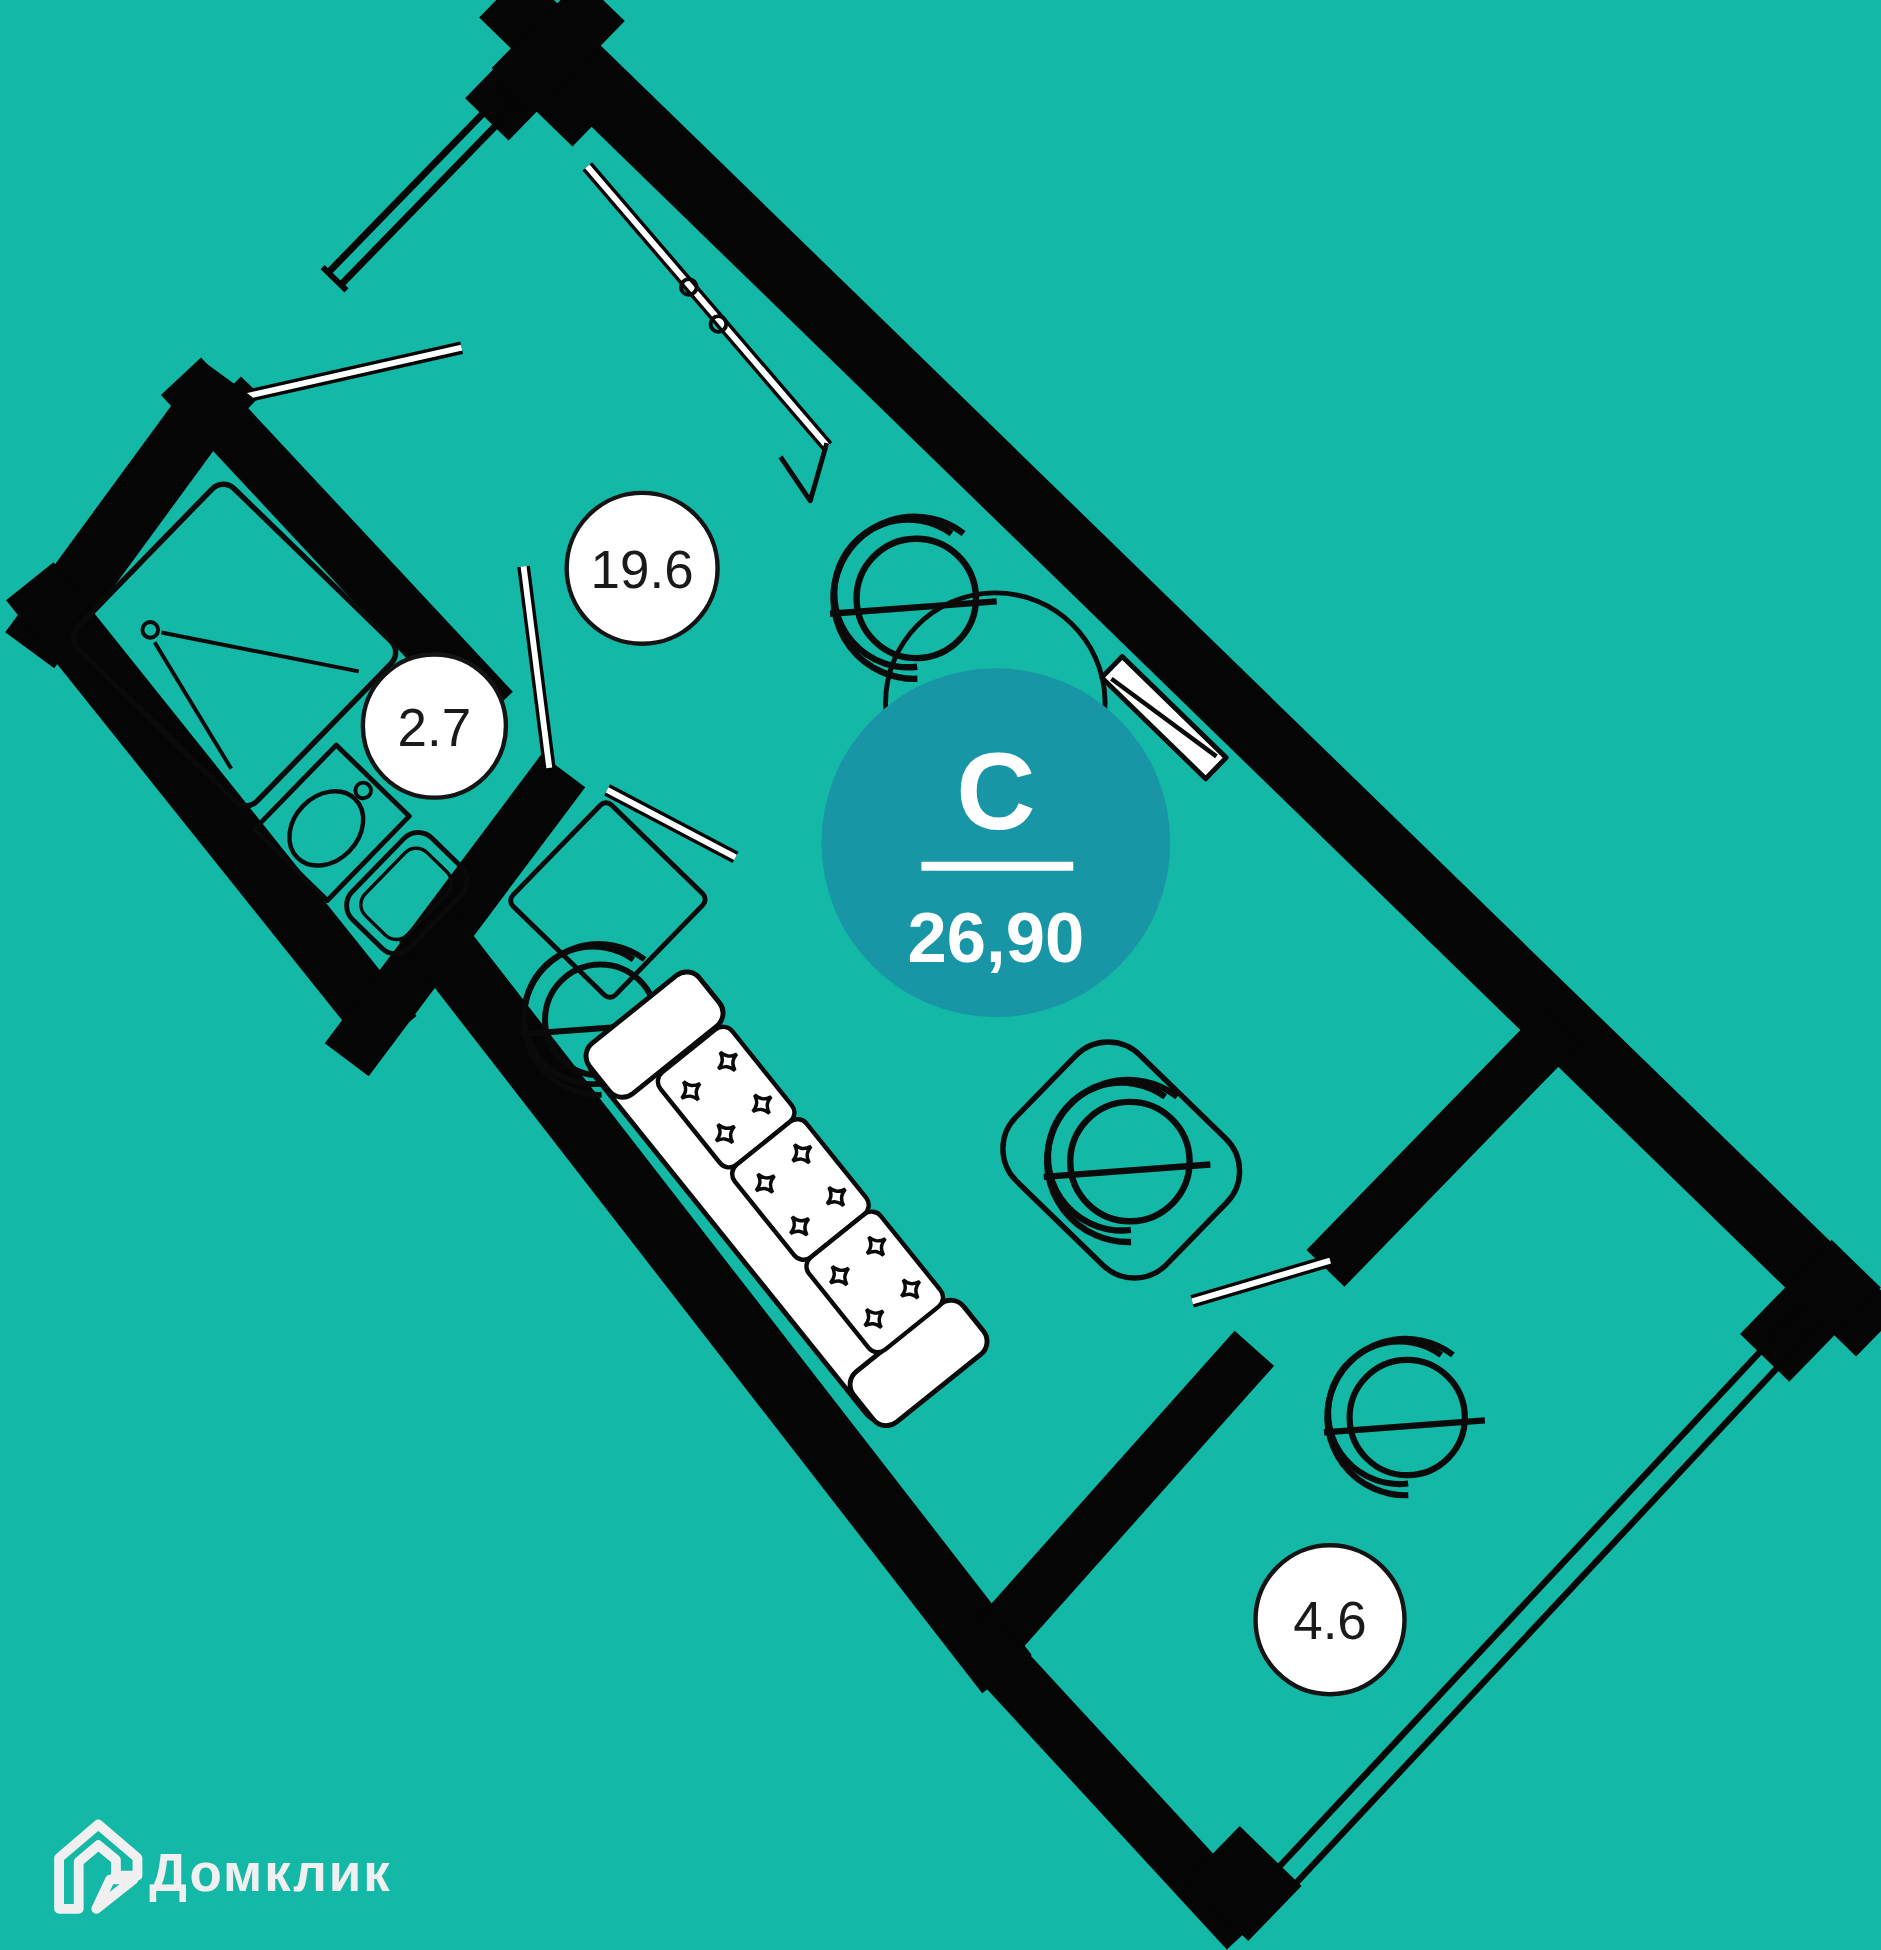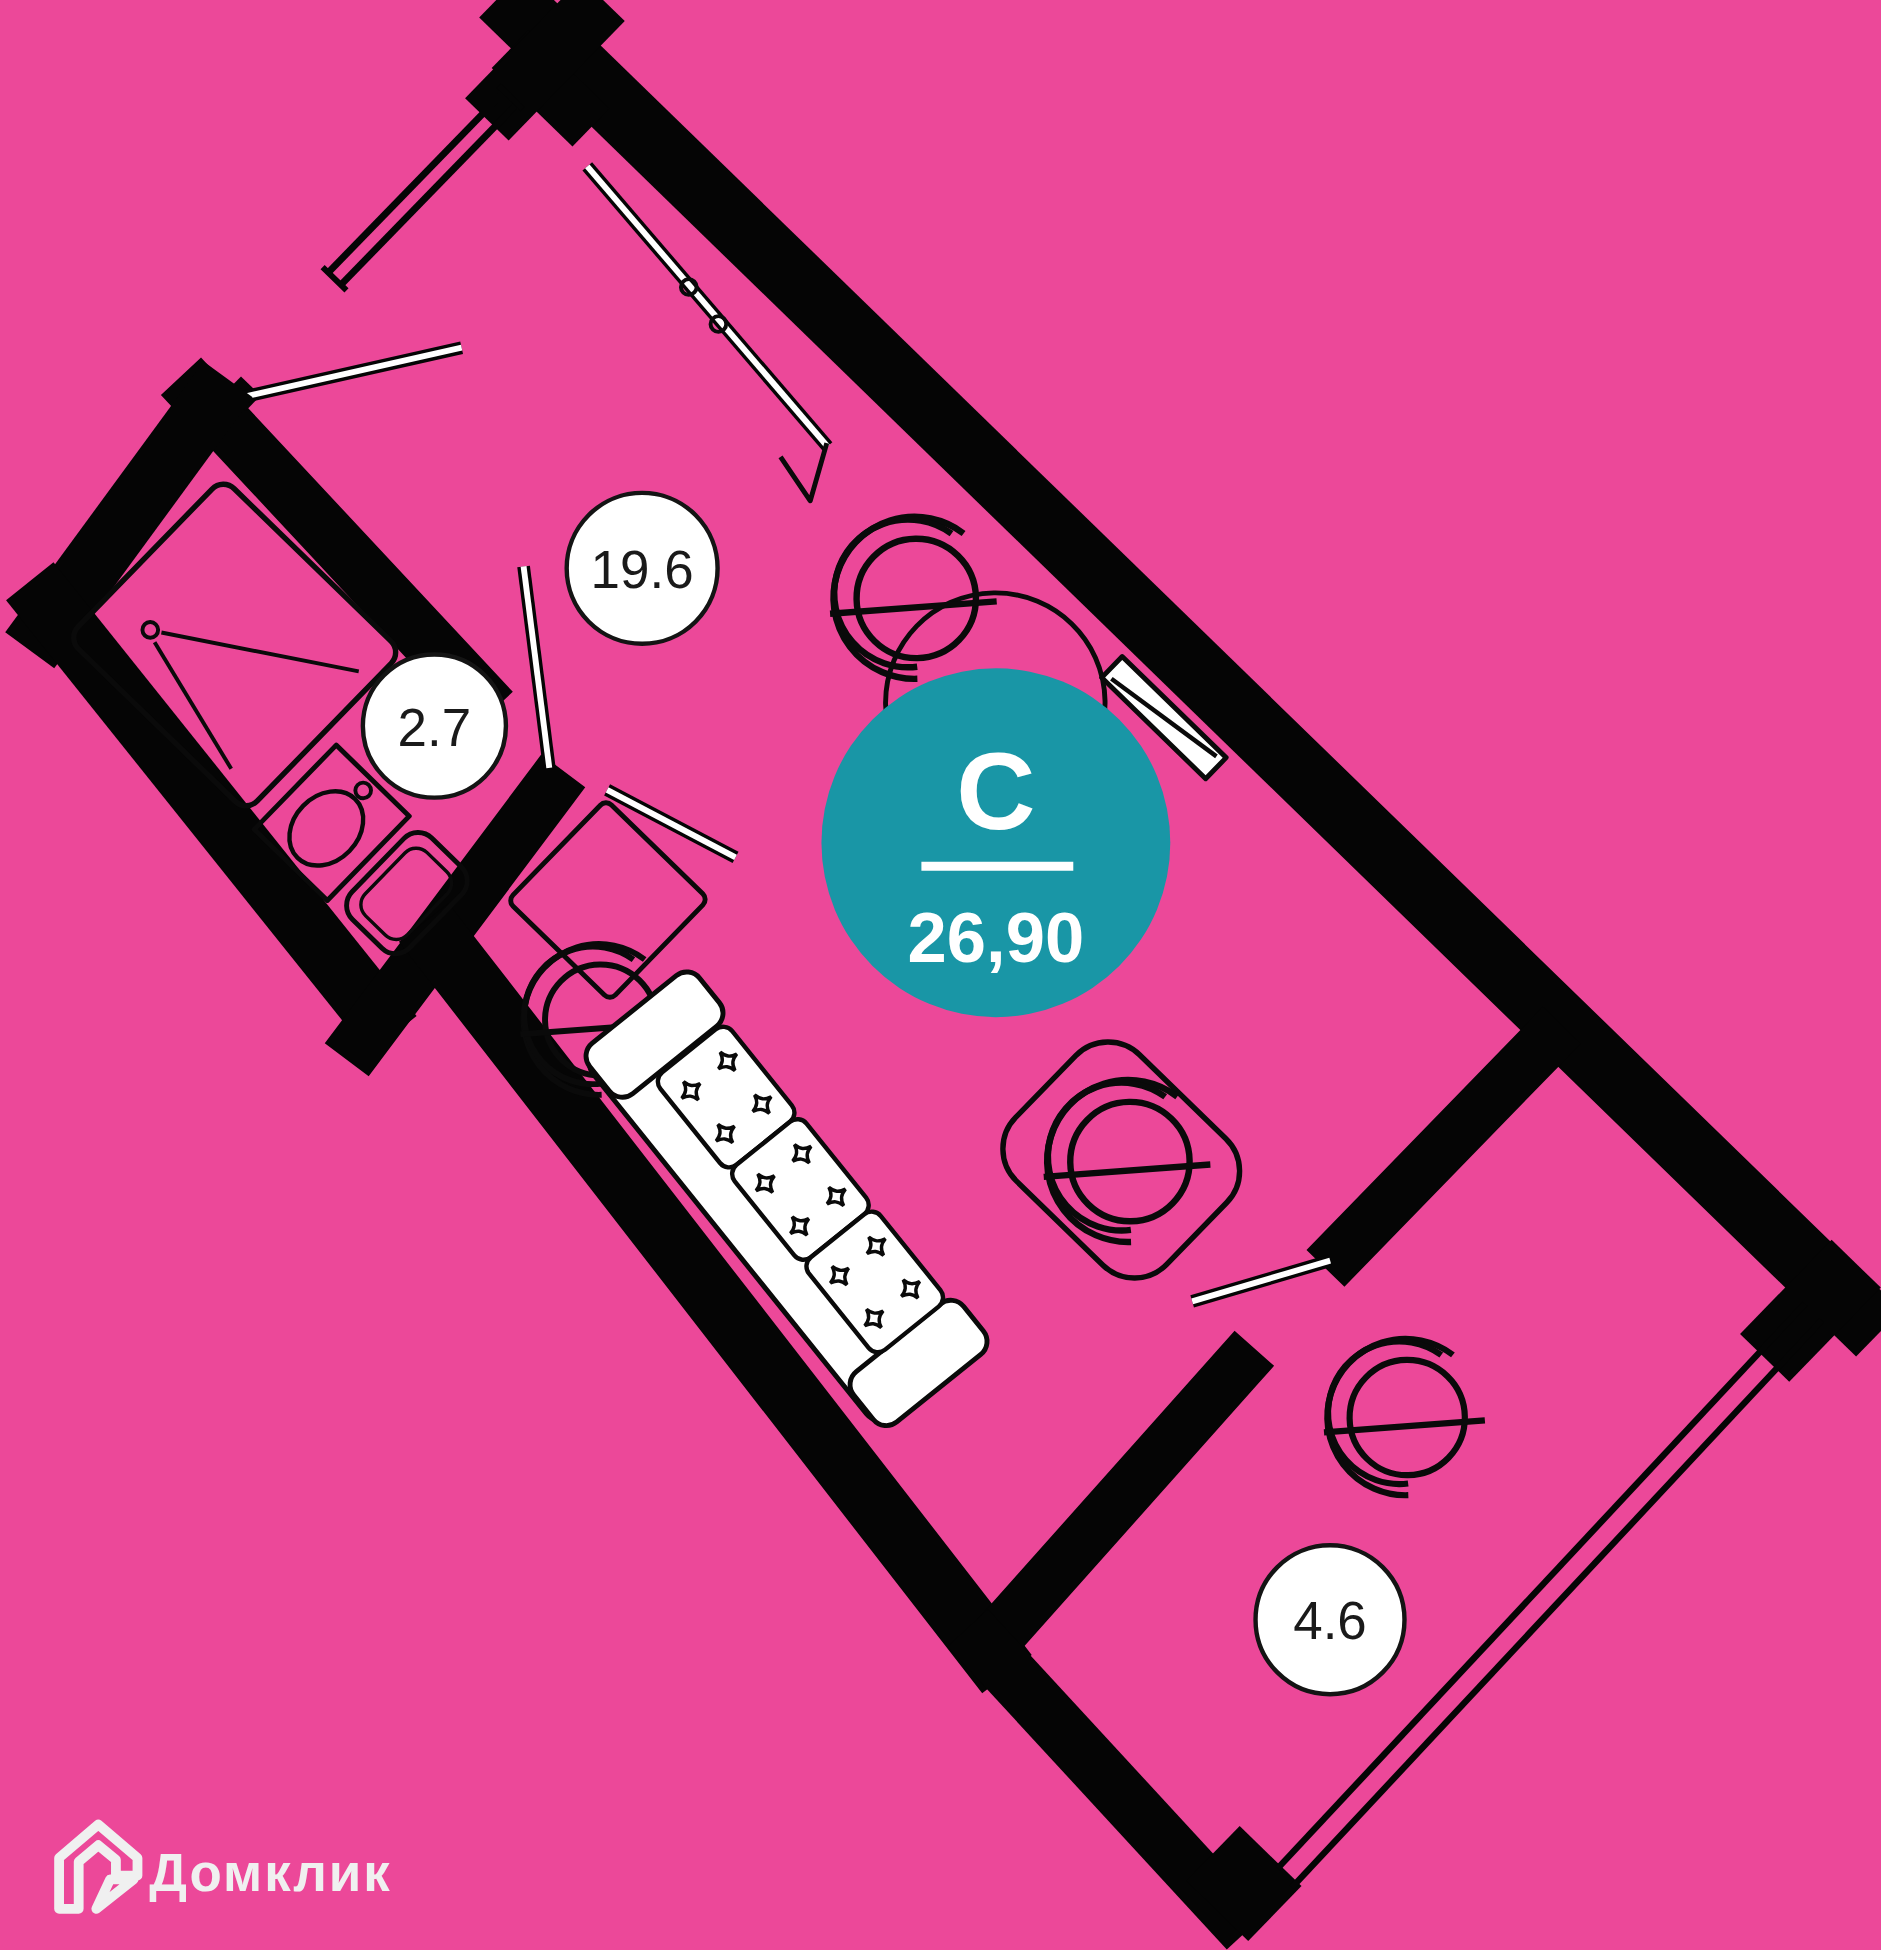--- a/index.html
+++ b/index.html
@@ -1,16 +1,16 @@
 <!DOCTYPE html>
 <html><head>
 <meta charset="utf-8">
 <style>
   html,body{margin:0;padding:0;background:#ffffff;}
-  .stage{position:relative;width:1882px;height:1950px;background:#ec4899;overflow:hidden;
+  .stage{position:relative;width:1882px;height:1950px;background:#14b8a6;overflow:hidden;
          font-family:"Liberation Sans", sans-serif;}
   svg{position:absolute;left:0;top:0;}
   .wall{stroke:#050505;fill:none;stroke-linecap:square;}
   .thin{stroke:#050505;fill:none;}
   .furn{stroke:#0a0a0a;fill:none;stroke-linejoin:round;}
   .furnw{stroke:#0a0a0a;fill:#ffffff;stroke-linejoin:round;}
   .leafB{stroke:#050505;fill:none;stroke-linecap:butt;}
   .leafW{stroke:#ffffff;fill:none;stroke-linecap:butt;}
   .lblc{fill:#ffffff;stroke:#141414;stroke-width:4.5;}
   .lblt{fill:#1a1a1a;font-size:54px;text-anchor:middle;}

